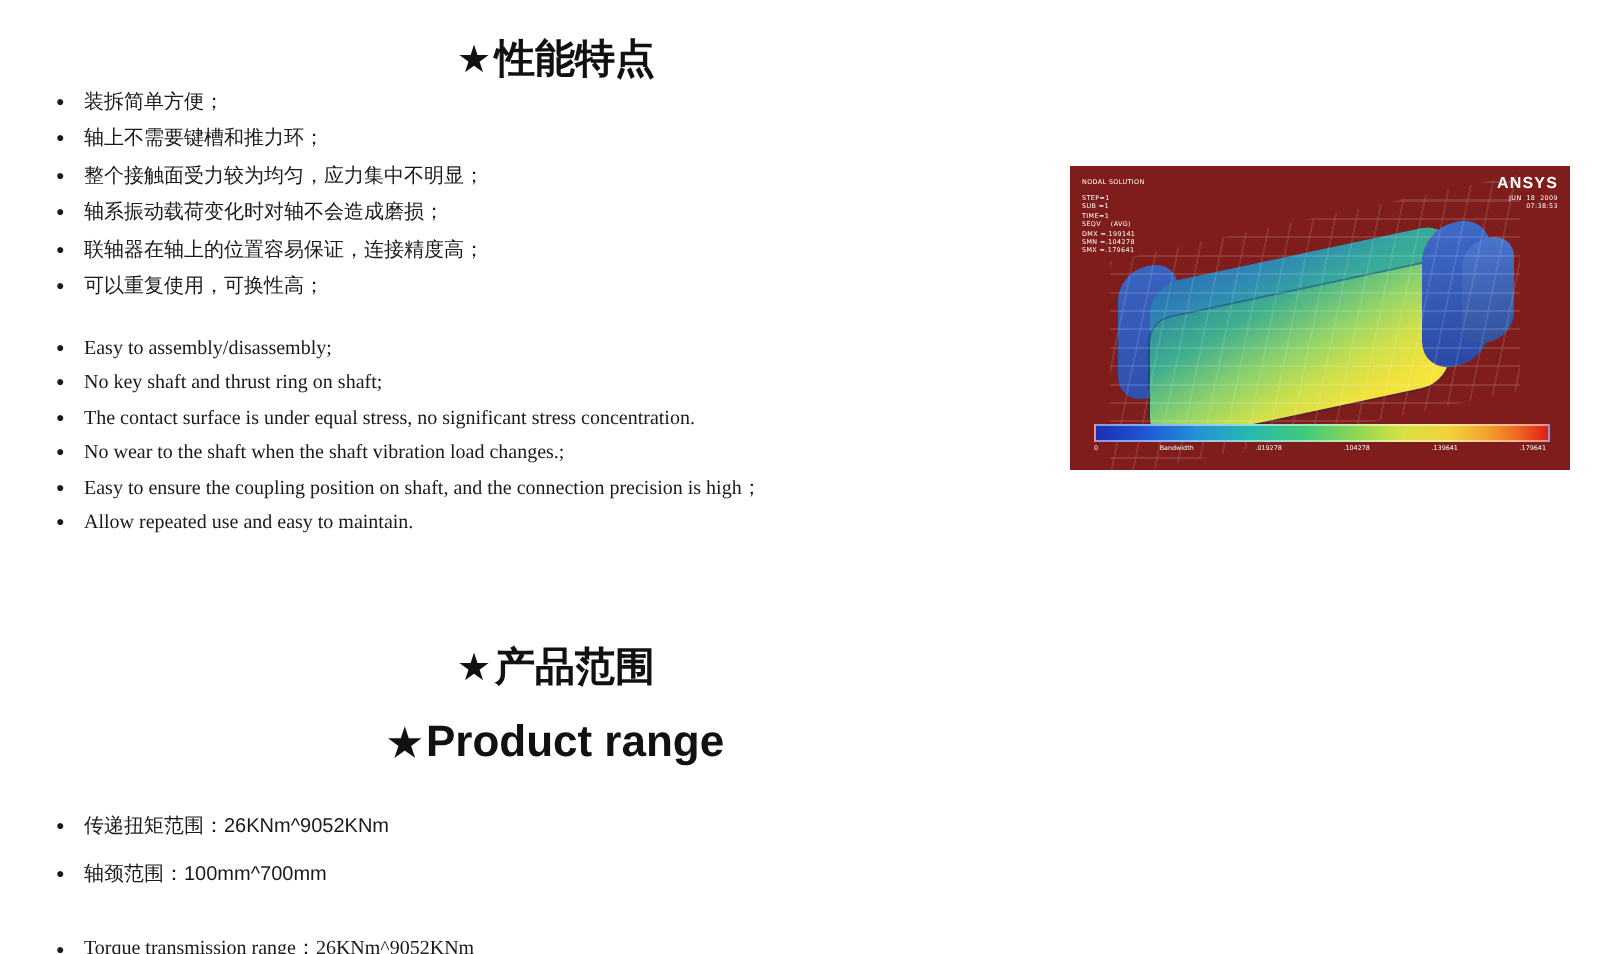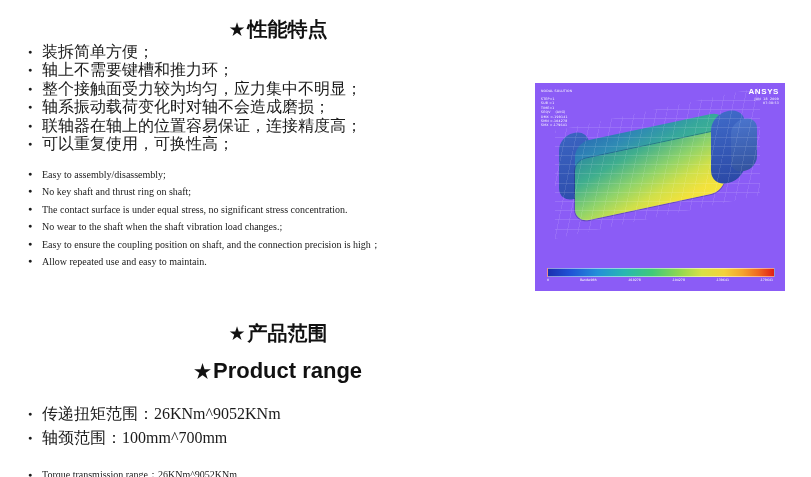--- a/index.html
+++ b/index.html
@@ -61,22 +61,22 @@
   }
   ul.bullets li::before {
     content: "\25CF";
     position: absolute;
     left: 0;
     top: 0;
     font-size: 7px;
     line-height: inherit;
   }
   .list-cn li {
-    font-family: Liberation Serif, serif;
-    font-size: 16px;
+    font-family: Liberation Sans, sans-serif;
+    font-size: 10px;
     line-height: 18.5px;
   }
   .list-en li {
     font-family: "Liberation Serif", serif;
     font-size: 10px;
     line-height: 17.5px;
   }
   .list-en li::before {
     font-size: 6px;
     top: 1px;
@@ -92,22 +92,22 @@
   #perf-cn-title { margin-bottom: 1px; }
   #perf-en-title { margin-bottom: 14px; }
   #perf-list-cn { margin-bottom: 12px; }
 
   
   #ansys-figure {
     position: absolute;
     left: 535px;
     top: 83px;
     width: 250px;
-    height: 208px;
-    background: #8b5cf6;
+    height: 152px;
+    background: #7f1d1d;
     overflow: hidden;
     border: 0;
   }
   .fig-label {
     position: absolute;
     font-family: "DejaVu Sans", sans-serif;
     color: #ffffff;
     font-size: 3.2px;
     line-height: 4.4px;
     white-space: pre;

